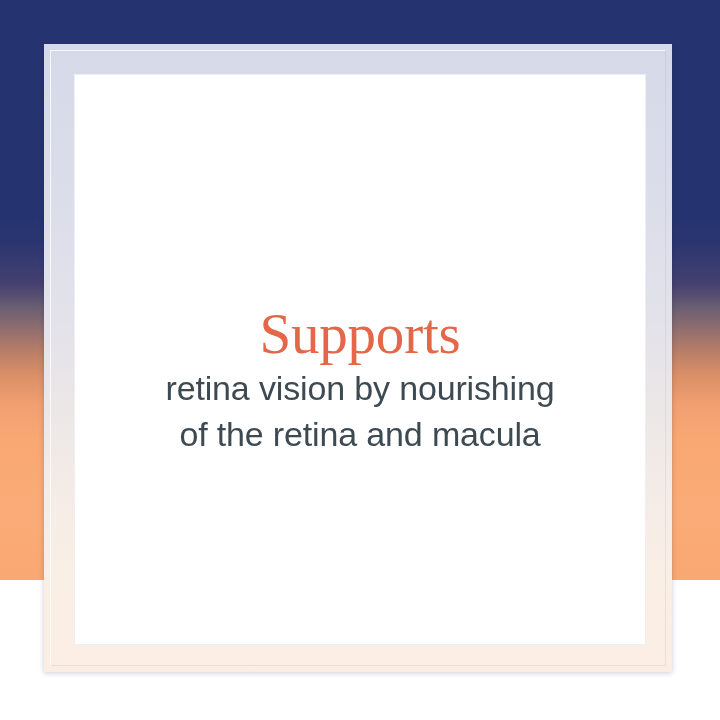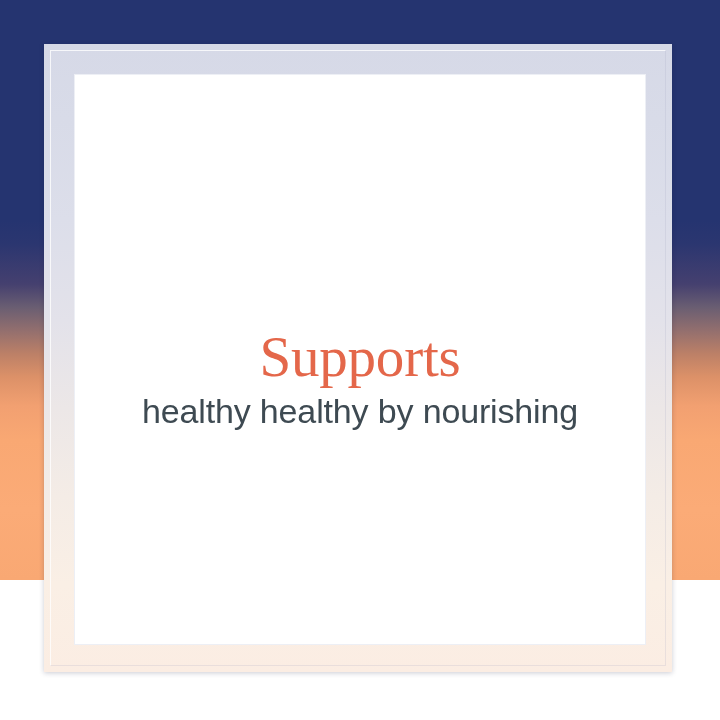--- a/index.html
+++ b/index.html
@@ -134,21 +134,22 @@
 
   <div id="poster-frame">
 
     <div id="poster-card">
 
       <div id="message-block">
 
         <div id="headline">Supports</div>
 
         <div id="body-lines">
-          <span class="body-line">healthy healthy by nourishing</span>
+          <span class="body-line">retina vision by nourishing</span>
+          <span class="body-line">of the retina and macula</span>
         </div>
 
       </div>
 
     </div>
 
   </div>
 
 </div>
 

